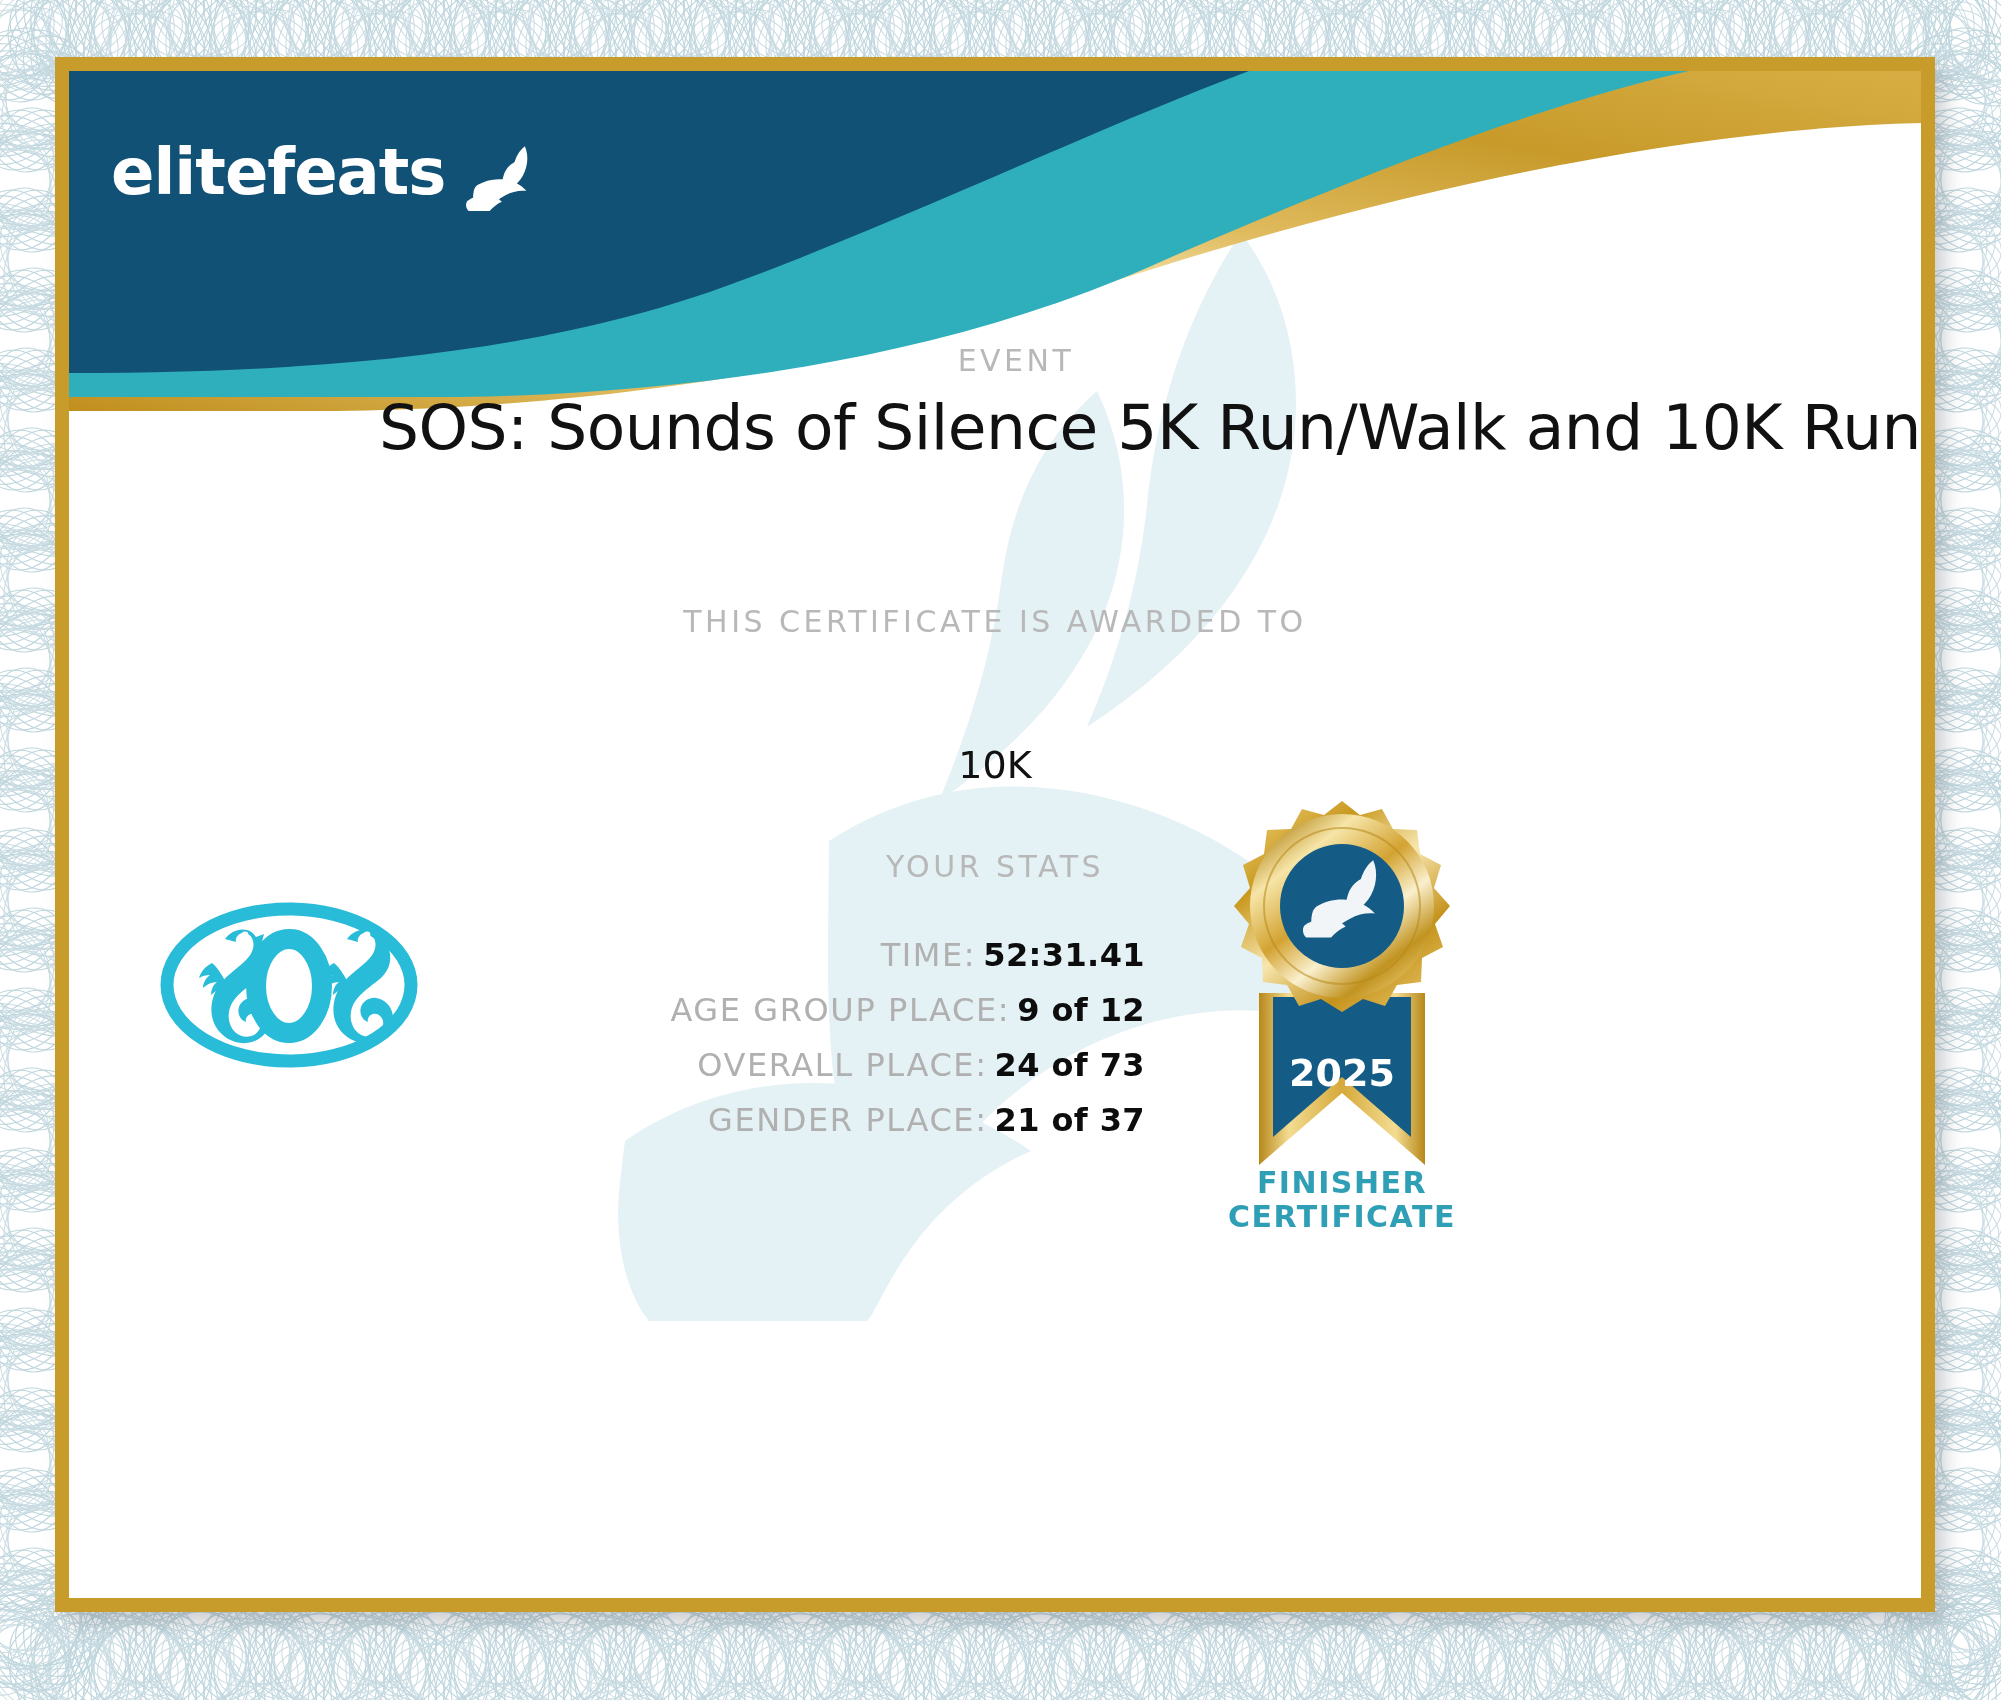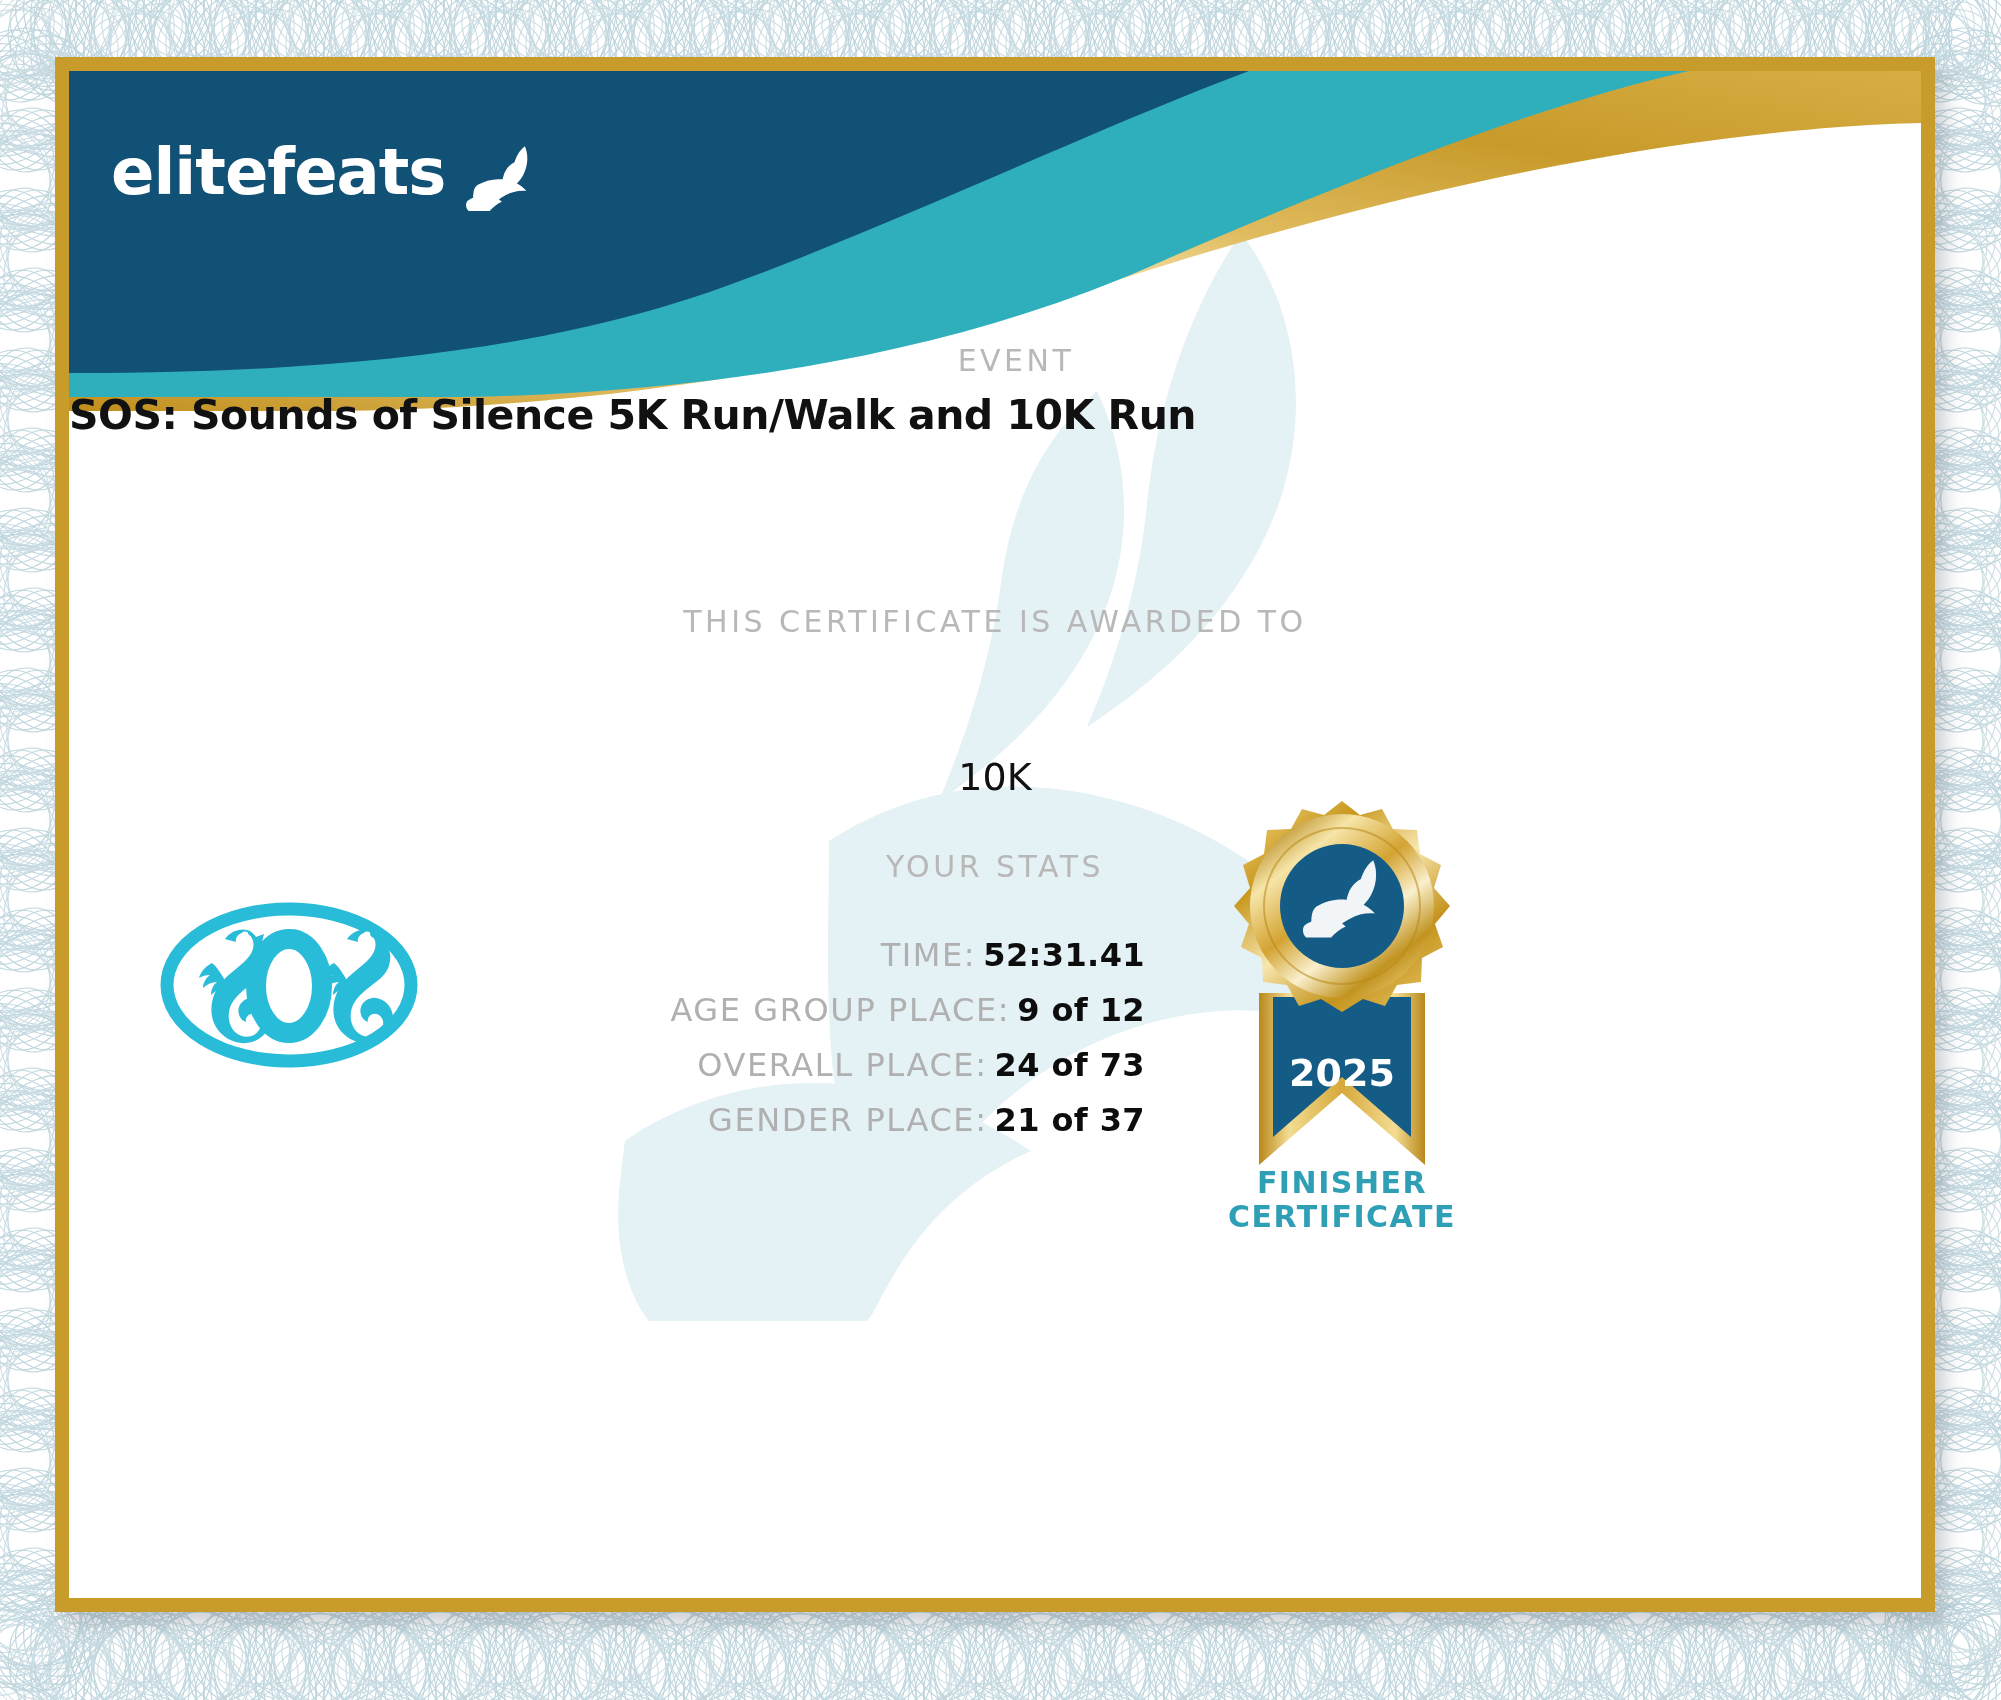--- a/index.html
+++ b/index.html
@@ -119,23 +119,23 @@
     left: 0; right: 0;
     top: 272px;
     text-align: center;
     padding-left: 42px;
   }
 
   #event-title {
     position: absolute;
     left: 0; right: 0;
     top: 320px;
-    text-align: left;
-    font-size: 41px;
-    font-weight: 700;
+    text-align: right;
+    font-size: 63px;
+    font-weight: 400;
     color: #111111;
     letter-spacing: -0.5px;
     font-family: "DejaVu Sans", sans-serif;
     white-space: nowrap;
   }
 
   #awarded-label {
     position: absolute;
     left: 0; right: 0;
     top: 533px;
@@ -156,21 +156,20 @@
 
   #recipient-division {
     position: absolute;
     left: 0; right: 0;
     top: 672px;
     text-align: center;
     font-size: 38px;
     font-weight: 400;
     color: #111111;
     font-family: "DejaVu Sans", sans-serif;
-    margin-top: 12px;
   }
 
   #stats-label {
     position: absolute;
     left: 0; right: 0;
     top: 778px;
     text-align: center;
   }
 
   #stats-list {

